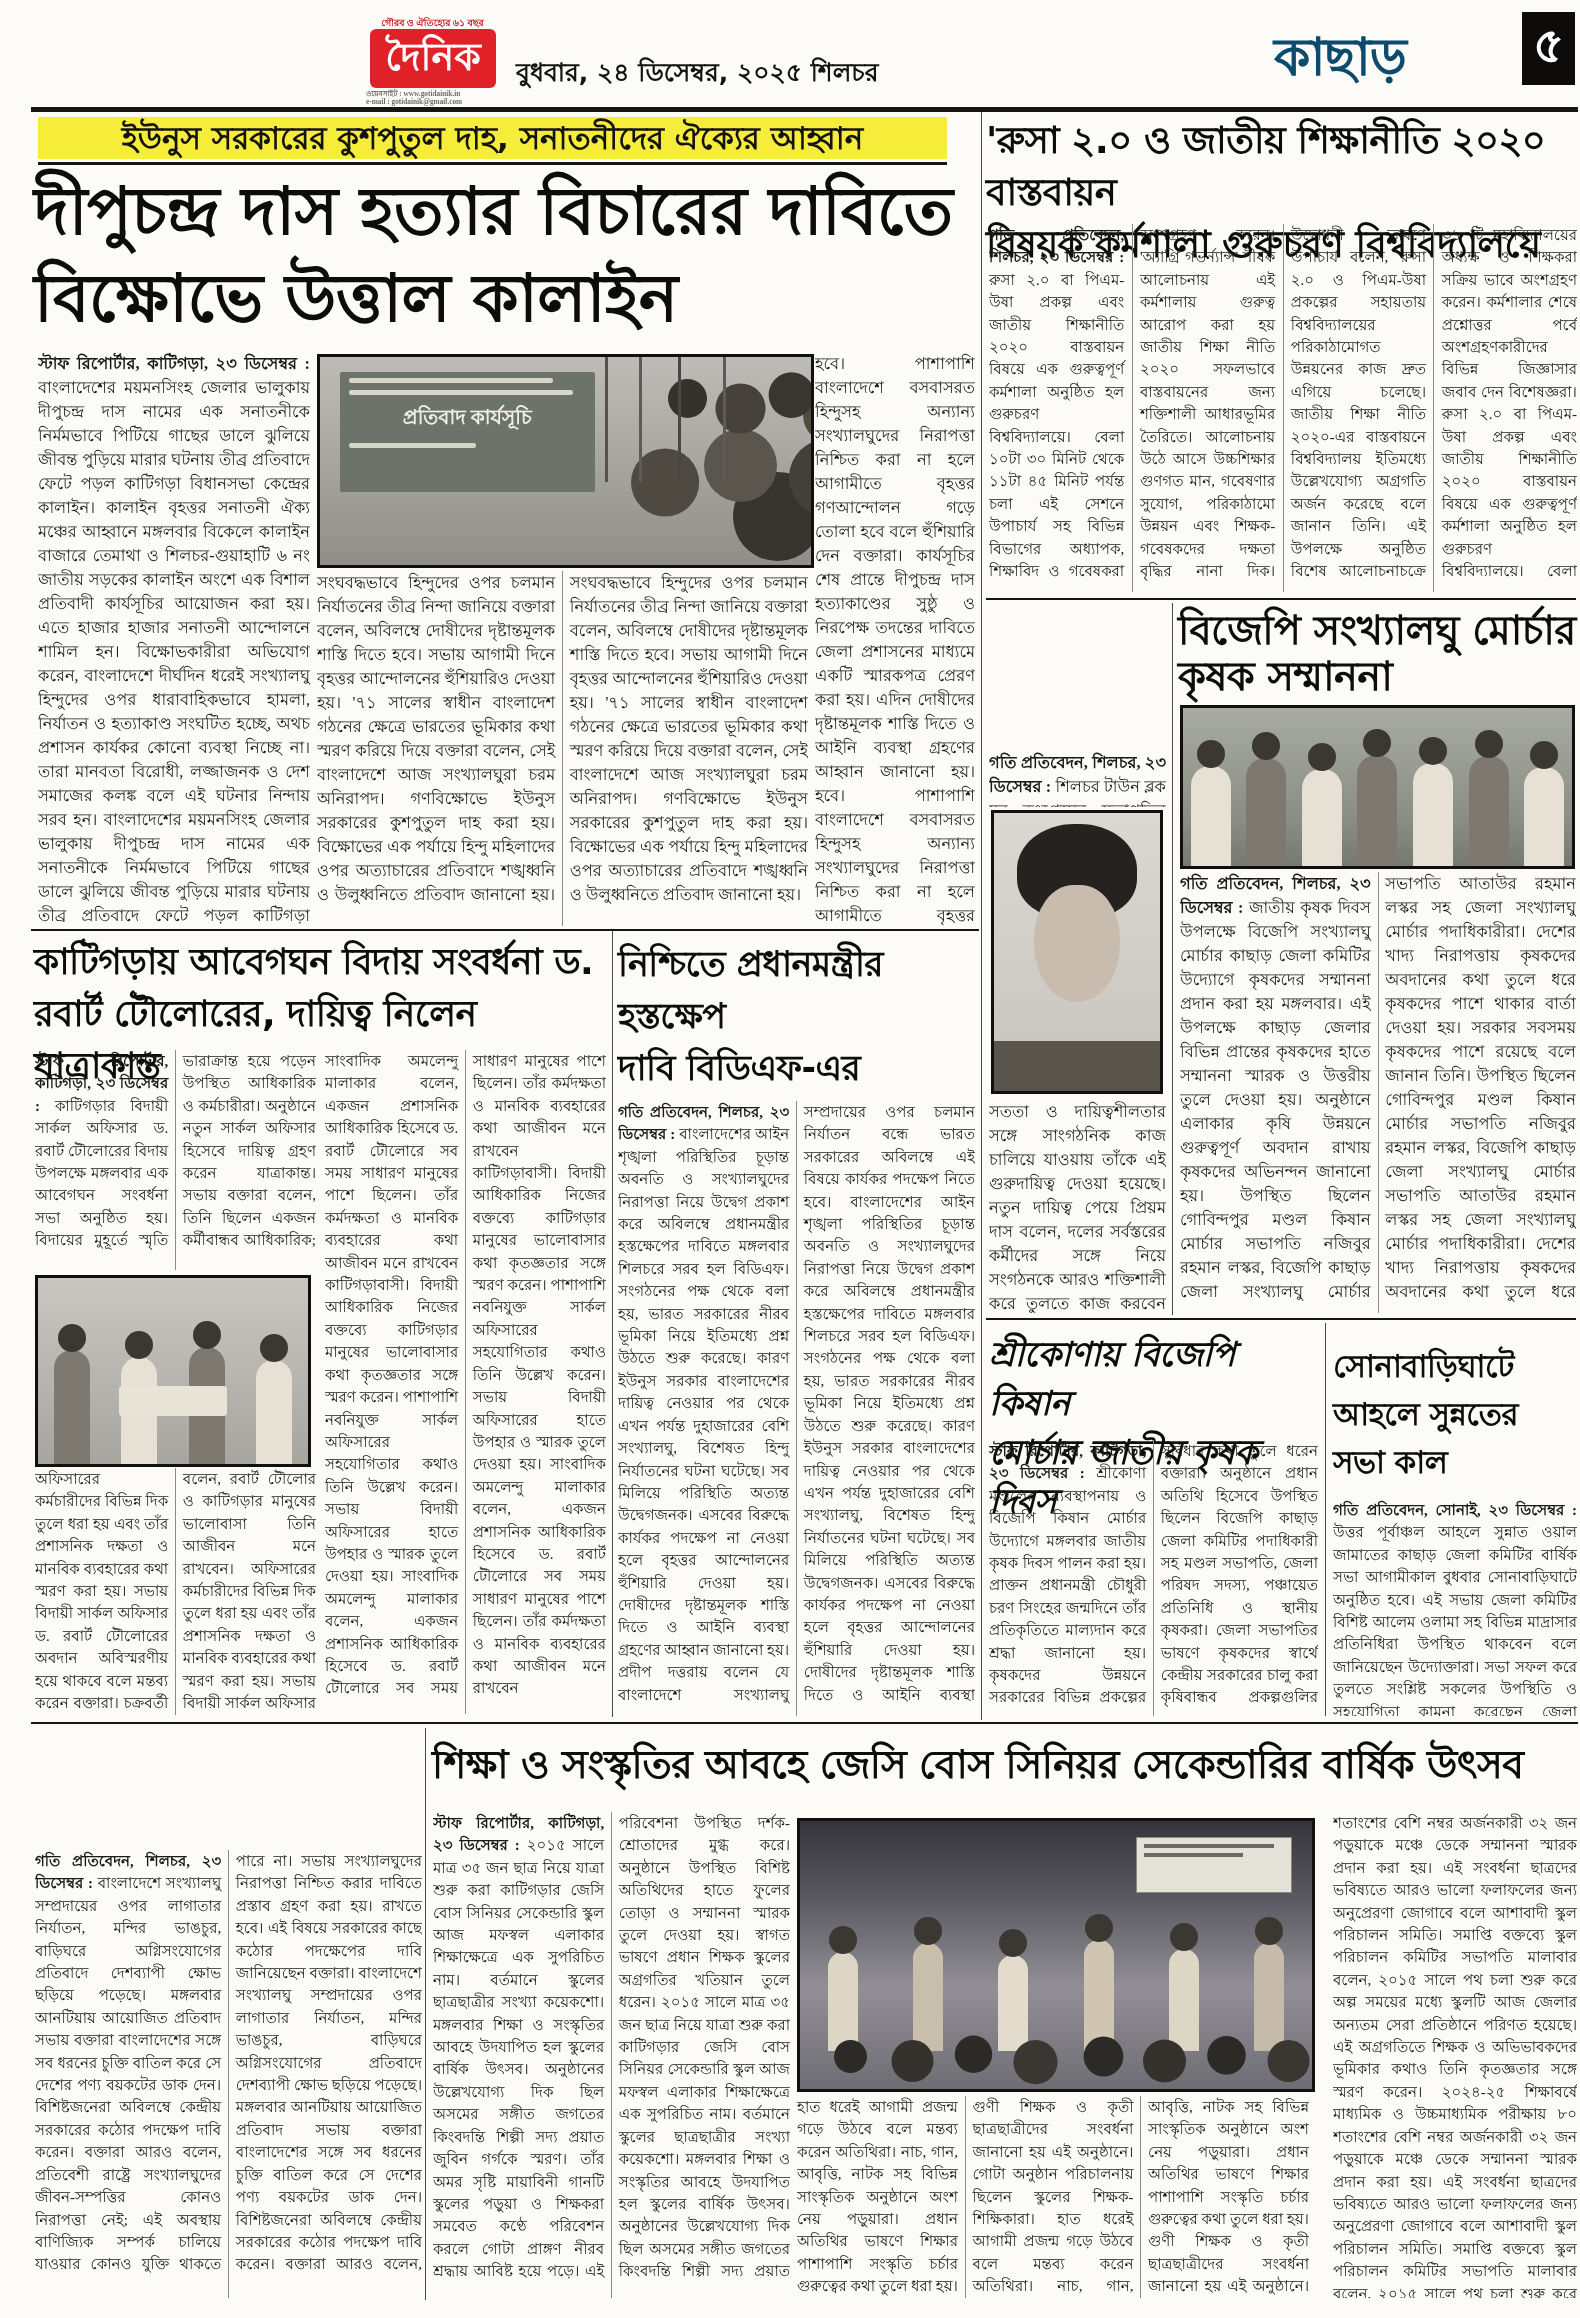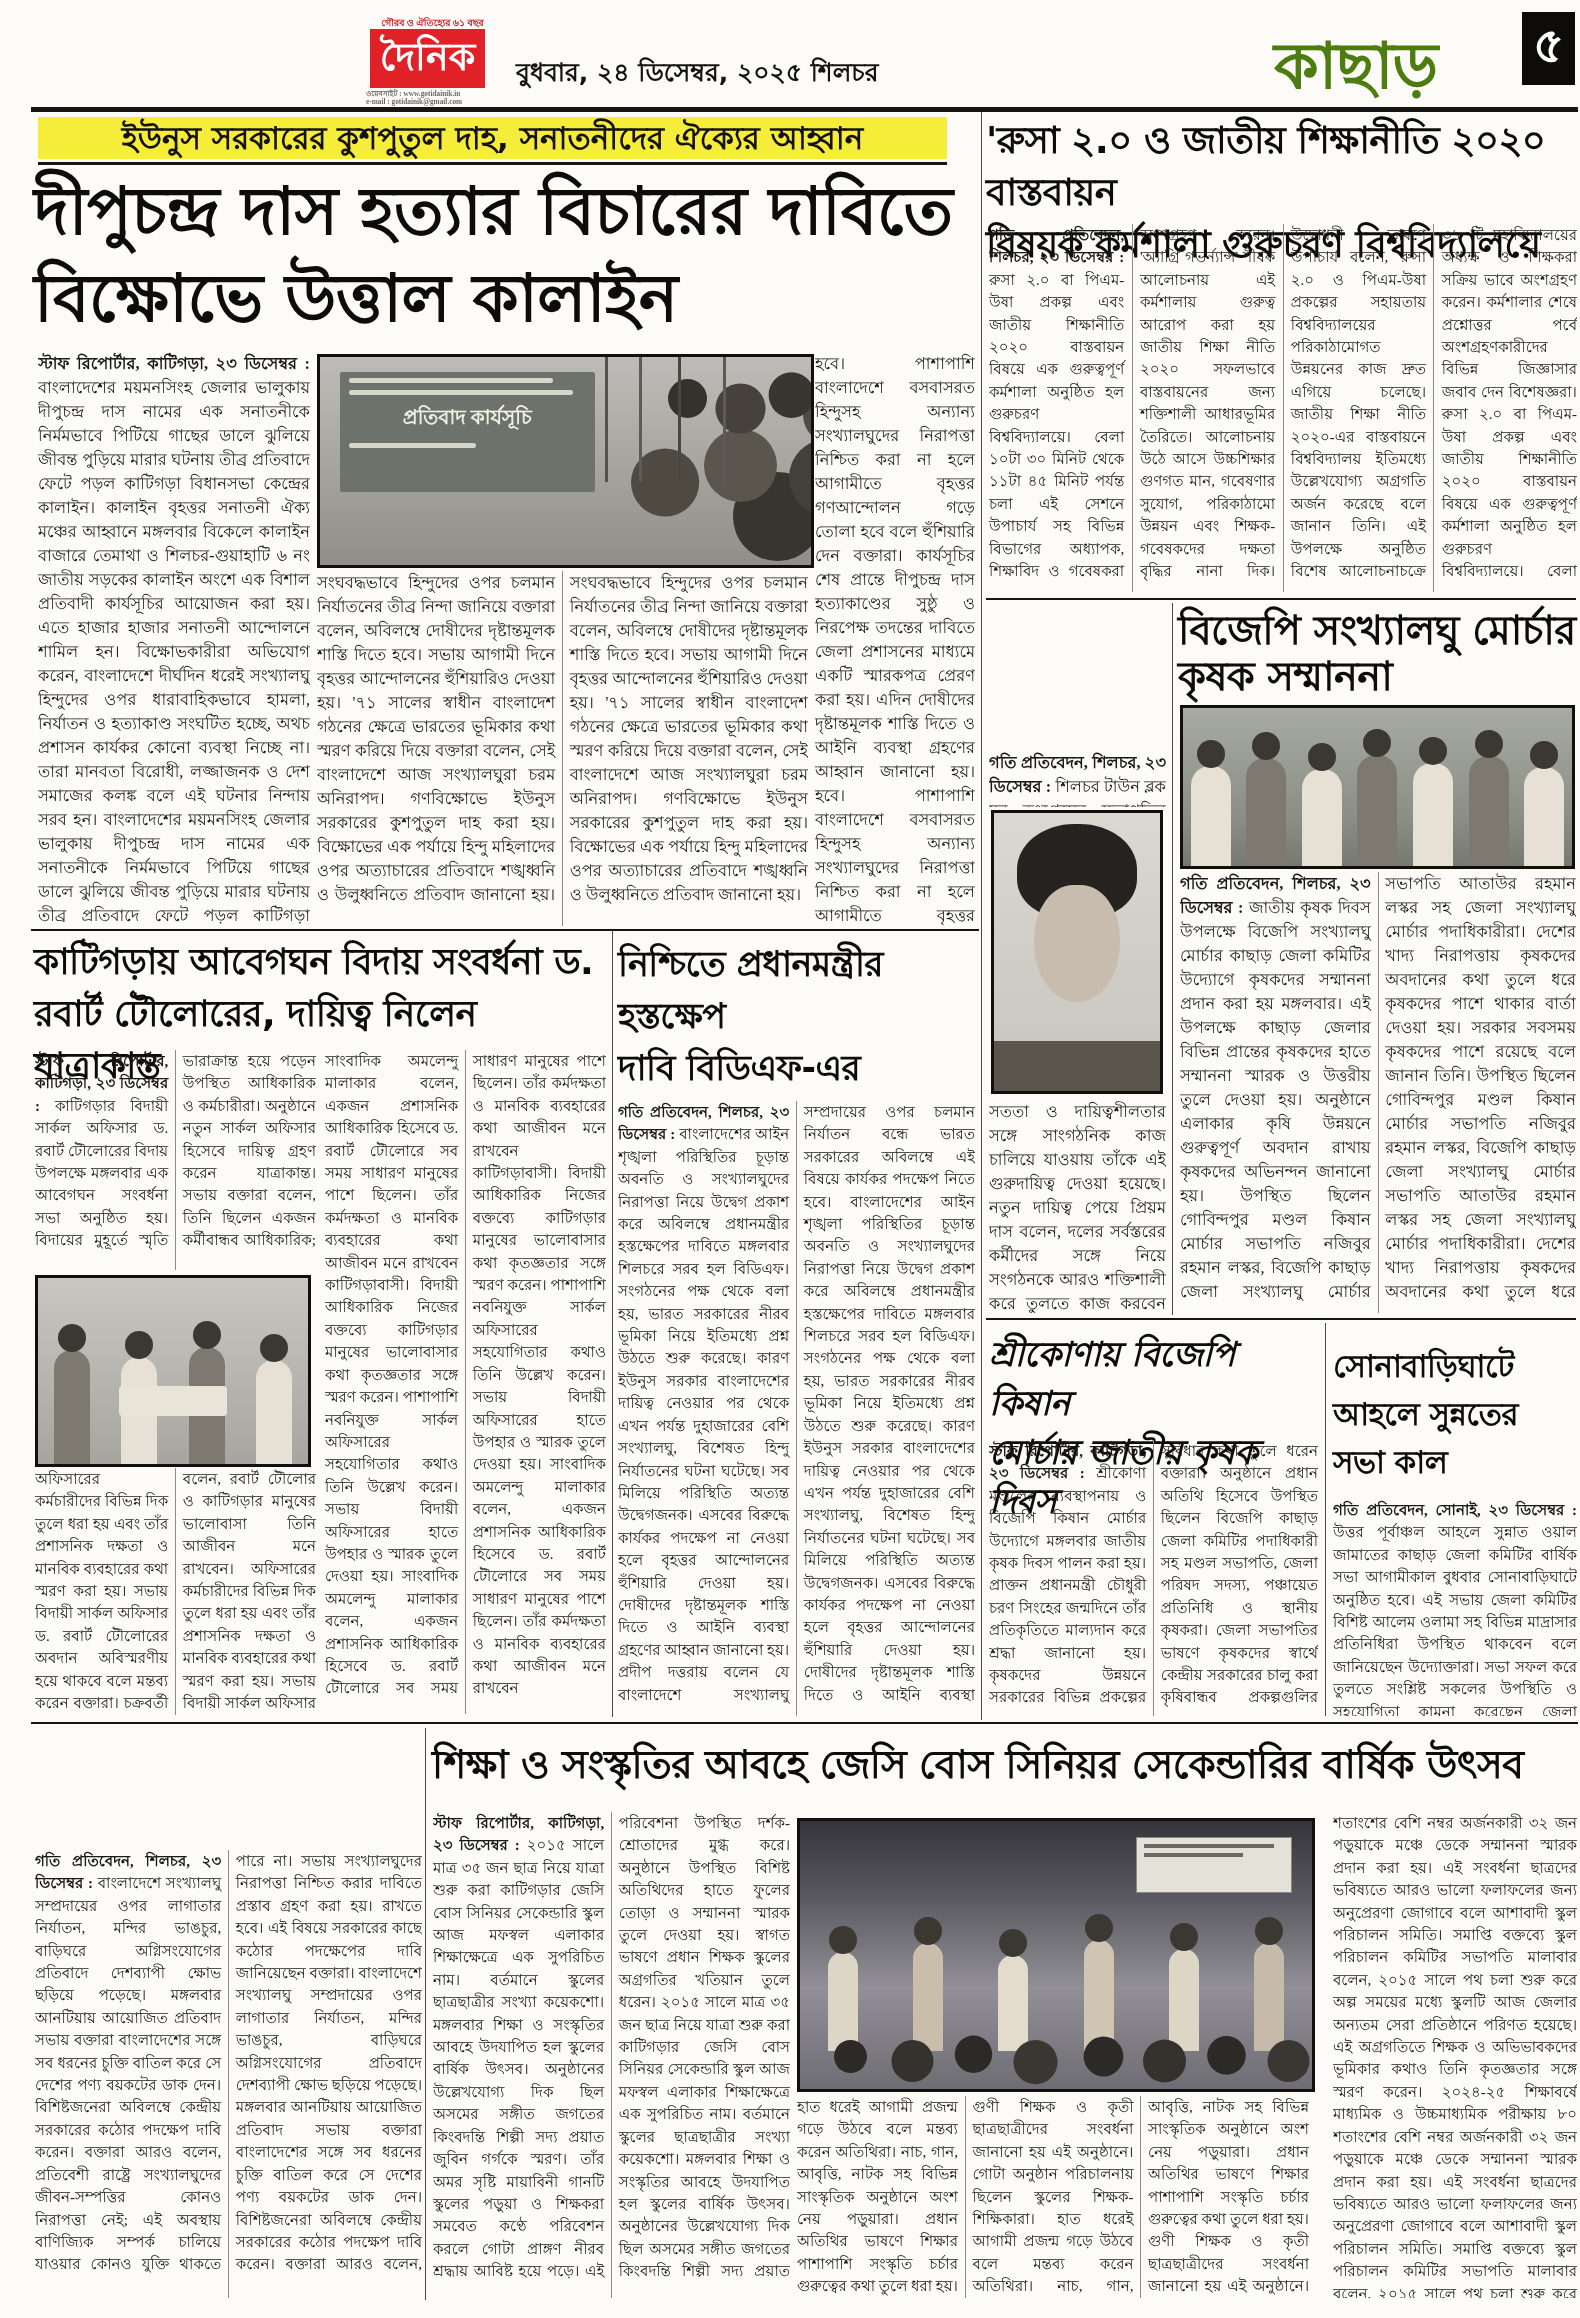--- a/index.html
+++ b/index.html
@@ -17,21 +17,21 @@
   .cols3{column-count:3;column-gap:14.6px;column-rule:0.6px solid #8d8a84;column-fill:auto;}
   .cols4{column-count:4;column-gap:15.7px;column-rule:0.6px solid #8d8a84;column-fill:auto;}
   .photo{position:absolute;border:3.9px solid #11100e;background:#701a75;overflow:hidden;}
   .kicker{background:#f6ec3a;font-weight:900;text-align:center;
           font-family:"DejaVu Sans","Liberation Sans",sans-serif;}
   
   .logo-main{font-weight:900;font-size:94px;line-height:1;color:#0c0b0a;
              text-shadow:3.4px 3.4px 0 #9a9893;font-family:"DejaVu Sans",sans-serif;}
   .logo-badge{background:#e02228;color:#fff;font-weight:900;display:flex;
               align-items:center;justify-content:center;}
-  .section-name{font-weight:900;font-size:64px;color:#4d7c0f;
+  .section-name{font-weight:900;font-size:52px;color:#0c4a6e;
                 font-family:"DejaVu Sans",sans-serif;letter-spacing:-1.1px;}
   .pageno{background:#0d0c0a;color:#fff;display:flex;align-items:center;
           justify-content:center;font-weight:900;}
   
   .ph-banner{position:absolute;background:#6d726a;border-radius:2.2px;}
   .ph-banner .bl{display:block;height:5px;margin:6.7px 9px;background:rgba(240,240,225,.8);
                  border-radius:2.2px;}
   .ph-banner .bt{display:block;color:#f0efe2;font-weight:900;font-size:20px;
                  text-align:center;margin-top:4.5px;}
   .crowd{position:absolute;width:36px;height:36px;border-radius:50%;background:#413d37;}
@@ -48,21 +48,21 @@
   .portrait-body{position:absolute;left:0;bottom:0;width:100%;height:18%;background:#59544c;}
   .stage-banner{position:absolute;background:#e4e2d8;border:1.7px solid #8a8880;}
   .stage-banner .bl{display:block;height:3.9px;margin:5.6px 6.7px;background:#6b6962;}
 </style>
 </head>
 <body>
 
 <div id="page">
 
   <div class="abs" style="left:368px;top:15.7px;width:129px;font-size:9.5px;color:#d01d24;font-weight:700;text-align:center;">গৌরব ও ঐতিহ্যের ৬১ বছর</div>
-  <div class="abs logo-badge" style="left:370px;top:29px;width:115px;height:59px;font-size:38px;">দৈনিক</div>
+  <div class="abs logo-badge" style="left:370px;top:29px;width:126px;height:59px;font-size:38px;border-radius:6px;">দৈনিক</div>
   <div class="abs" style="left:366px;top:90px;width:135px;font-size:7.3px;color:#6e6b66;text-align:left;line-height:8.4px;font-weight:bold;">
     <span>ওয়েবসাইট : www.gotidainik.in</span><br>
     <span>e-mail : gotidainik@gmail.com</span>
   </div>
   <div class="abs" style="left:516px;top:53px;font-size:25px;font-weight:700;font-family:'DejaVu Sans',sans-serif;">বুধবার, ২৪ ডিসেম্বর, ২০২৫ শিলচর</div>
   <div class="abs section-name" style="left:1274px;top:17px;">কাছাড়</div>
   <div class="abs pageno" style="left:1522px;top:12.3px;width:53px;height:73px;font-size:48px;">৫</div>
   <div class="hr" style="left:31px;top:107px;width:1547px;height:5px;"></div>
 
   <div class="abs kicker" style="left:38px;top:117px;width:909px;height:42px;font-size:31px;line-height:42px;">ইউনুস সরকারের কুশপুতুল দাহ, সনাতনীদের ঐক্যের আহ্বান</div>

